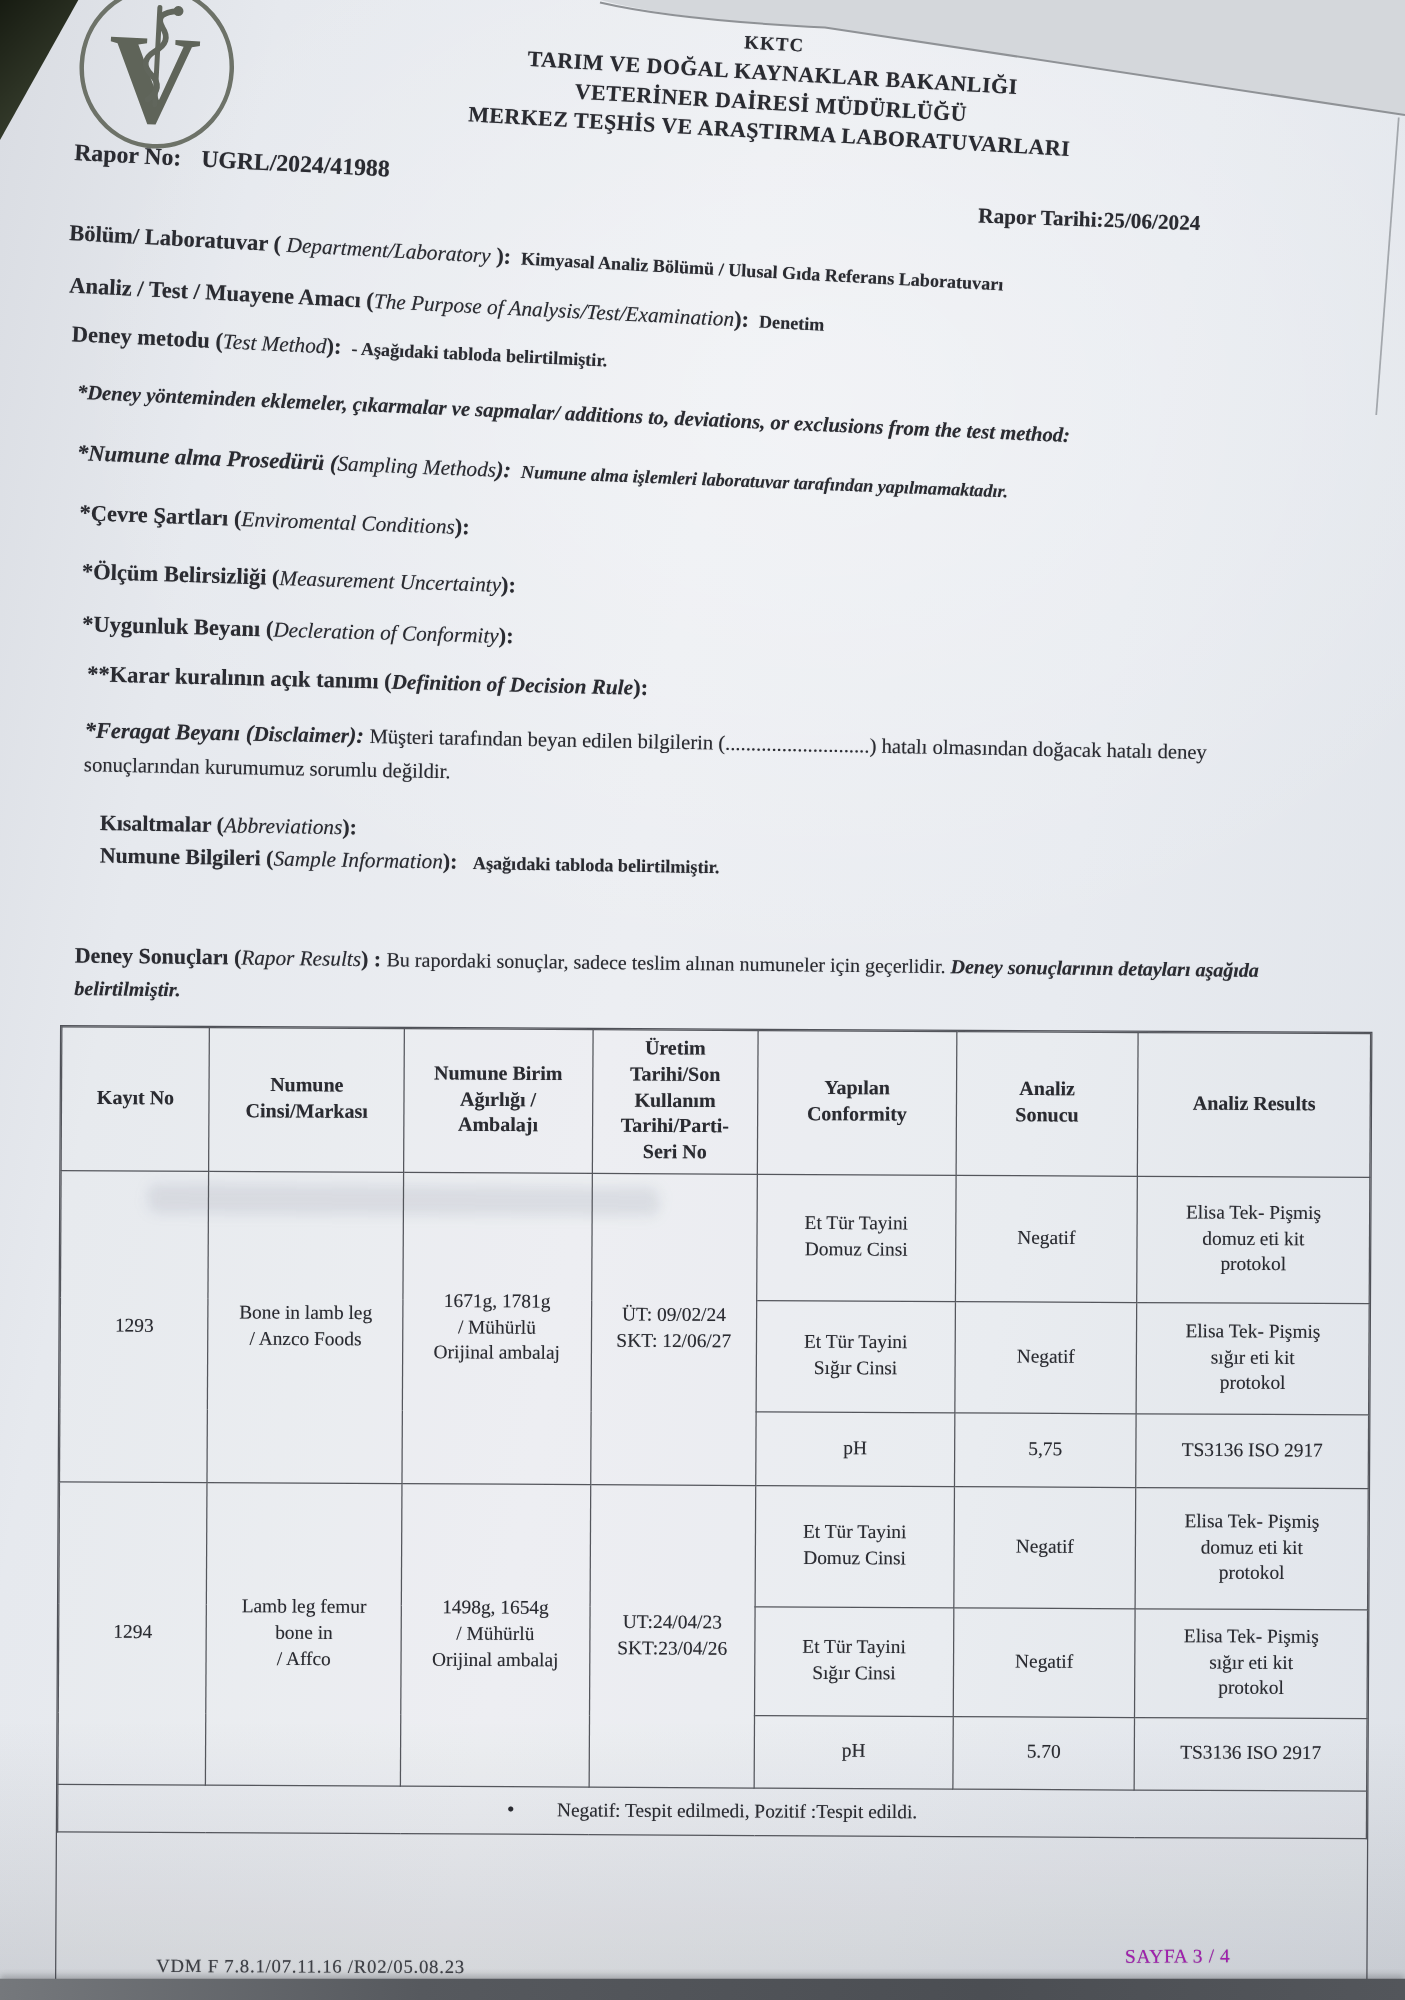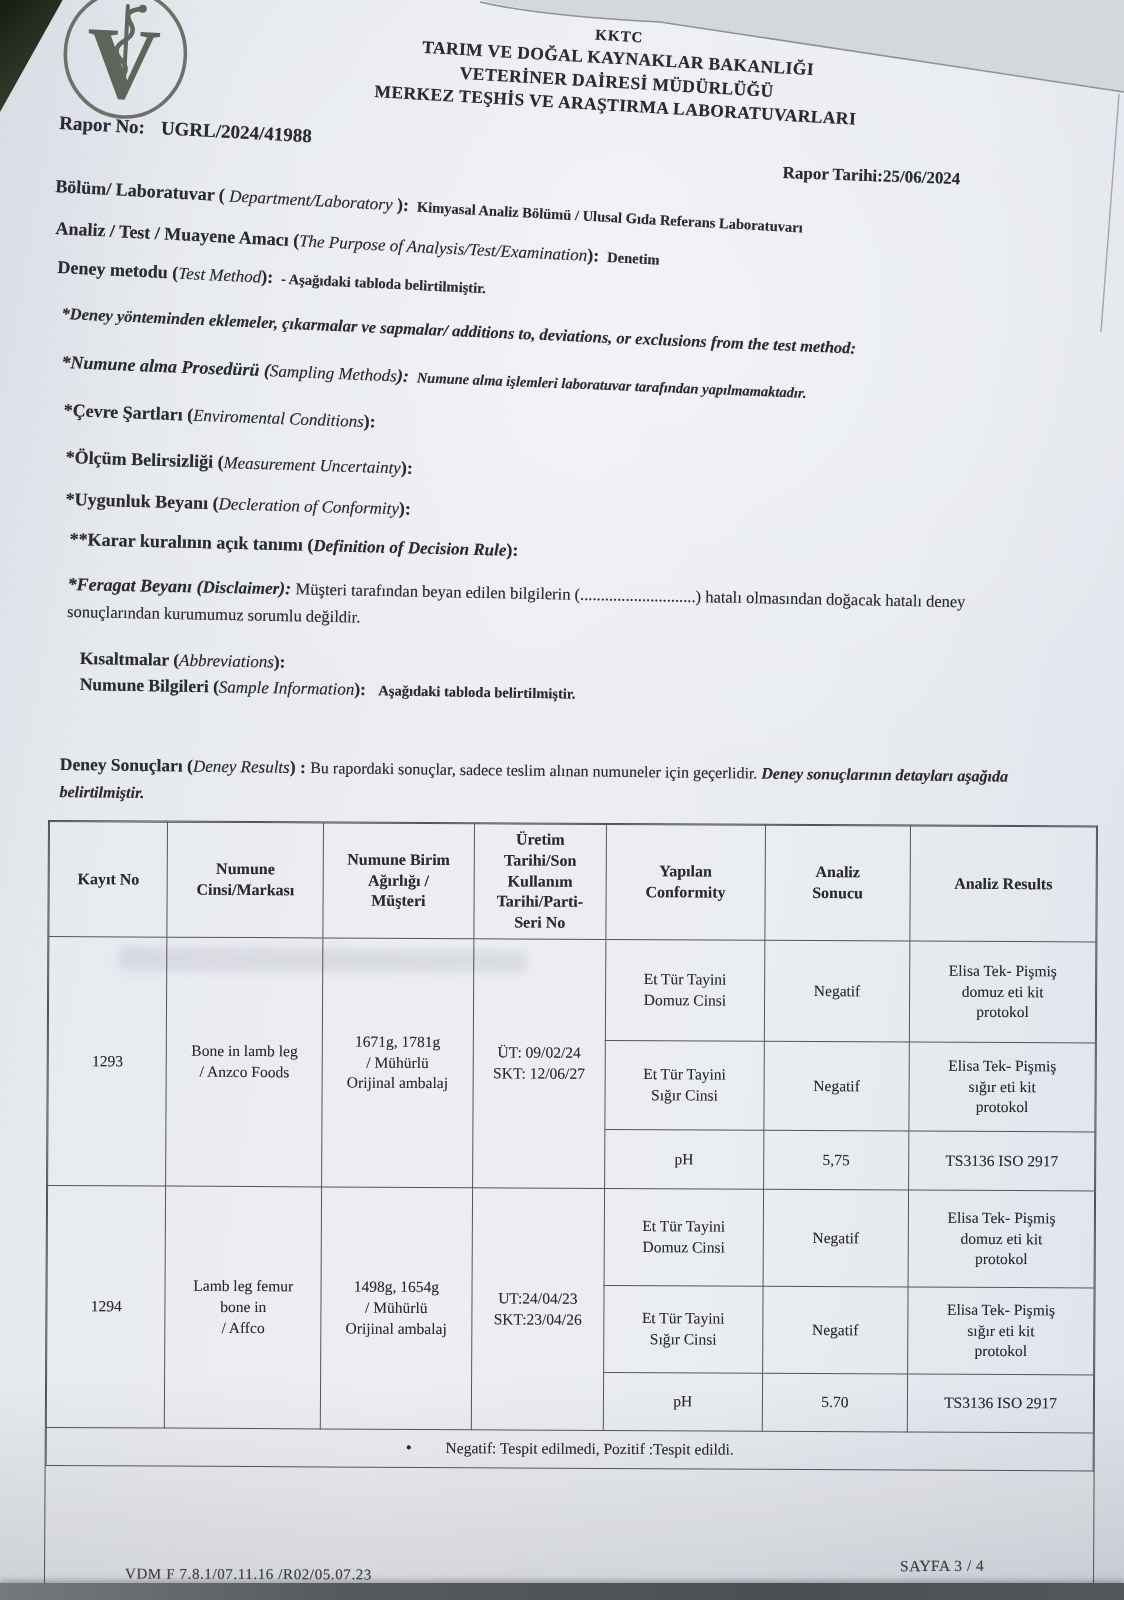--- a/index.html
+++ b/index.html
@@ -82,21 +82,21 @@
   tr.rh-a2 td{height:92px;}
   tr.rh-b2 td{height:82px;}
   tr.rh-c2 td{height:53px;}
   tr.note-row td{height:33px;font-size:15.5px;white-space:nowrap;}
   .note-inner{display:inline-block;}
   .note-bullet{display:inline-block;margin-right:34px;font-size:17px;}
   .empty-space{height:124px;}
 
   .footer-code{position:absolute;left:125px;top:1566px;font-size:15px;color:#3e4046;
     letter-spacing:0.6px;transform:rotate(0.2deg);text-shadow:0 0 0.8px rgba(60,62,68,0.5);}
-  .footer-page{position:absolute;left:900px;top:1557px;font-size:15.5px;color:#404040;
+  .footer-page{position:absolute;left:900px;top:1557px;font-size:15.5px;color:#a21caf;
     letter-spacing:0.5px;transform:rotate(-0.3deg);text-shadow:0 0 0.8px rgba(60,62,68,0.5);}
 
   
   .fs-label{font-size:18px;}
   .fs-en{font-size:17px;}
   .para{white-space:normal;line-height:1.62;}
 </style>
 </head>
 <body>
 
@@ -177,42 +177,42 @@
 
   <div class="ln" style="left:80px;top:648px;transform:rotate(1deg);">
     <span class="b" style="font-size:17.5px;">Kısaltmalar (</span><span class="i" style="font-size:17px;">Abbreviations</span><span class="b" style="font-size:17.5px;">):</span>
   </div>
 
   <div class="ln" style="left:80px;top:674px;transform:rotate(1deg);">
     <span class="b" style="font-size:17.5px;">Numune Bilgileri (</span><span class="i" style="font-size:17px;">Sample Information</span><span class="b" style="font-size:17.5px;">): </span><span class="sm gap">Aşağıdaki tabloda belirtilmiştir.</span>
   </div>
 
   <div class="ln para" style="left:60px;top:750px;width:950px;transform:rotate(0.7deg);font-size:16px;">
-    <span class="b" style="font-size:17.5px;">Deney Sonuçları (</span><span class="i" style="font-size:17px;">Deney Results</span><span class="b" style="font-size:17.5px;">) : </span><span>Bu rapordaki sonuçlar, sadece teslim alınan numuneler için geçerlidir. </span><span class="bi">Deney sonuçlarının detayları aşağıda belirtilmiştir.</span>
+    <span class="b" style="font-size:17.5px;">Deney Sonuçları (</span><span class="i" style="font-size:17px;">Rapor Results</span><span class="b" style="font-size:17.5px;">) : </span><span>Bu rapordaki sonuçlar, sadece teslim alınan numuneler için geçerlidir. </span><span class="bi">Deney sonuçlarının detayları aşağıda belirtilmiştir.</span>
   </div>
 
   <div class="results-box">
     <table class="results">
       <colgroup>
           <col>
           <col>
           <col>
           <col>
           <col>
           <col>
           <col>
         </colgroup>
       <thead>
         <tr>
           <th>Kayıt No</th>
           <th>Numune
 Cinsi/Markası</th>
           <th>Numune Birim
 Ağırlığı /
-Müşteri</th>
+Ambalajı</th>
           <th>Üretim
 Tarihi/Son
 Kullanım
 Tarihi/Parti-
 Seri No</th>
           <th>Yapılan
 Conformity</th>
           <th>Analiz
 Sonucu</th>
           <th>Analiz Results</th>
@@ -281,17 +281,17 @@
         <tr class="note-row">
           <td colspan="7">
             <span class="note-inner"><span class="note-bullet">•</span><span>Negatif: Tespit edilmedi, Pozitif :Tespit edildi.</span></span>
           </td>
         </tr>
       </tbody>
     </table>
     <div class="empty-space"></div>
   </div>
 
-  <div class="footer-code">VDM F 7.8.1/07.11.16 /R02/05.07.23</div>
+  <div class="footer-code">VDM F 7.8.1/07.11.16 /R02/05.08.23</div>
   <div class="footer-page">SAYFA 3 / 4</div>
 
   <div class="bottom-strip"></div>
 </div>
 
 </body></html>

